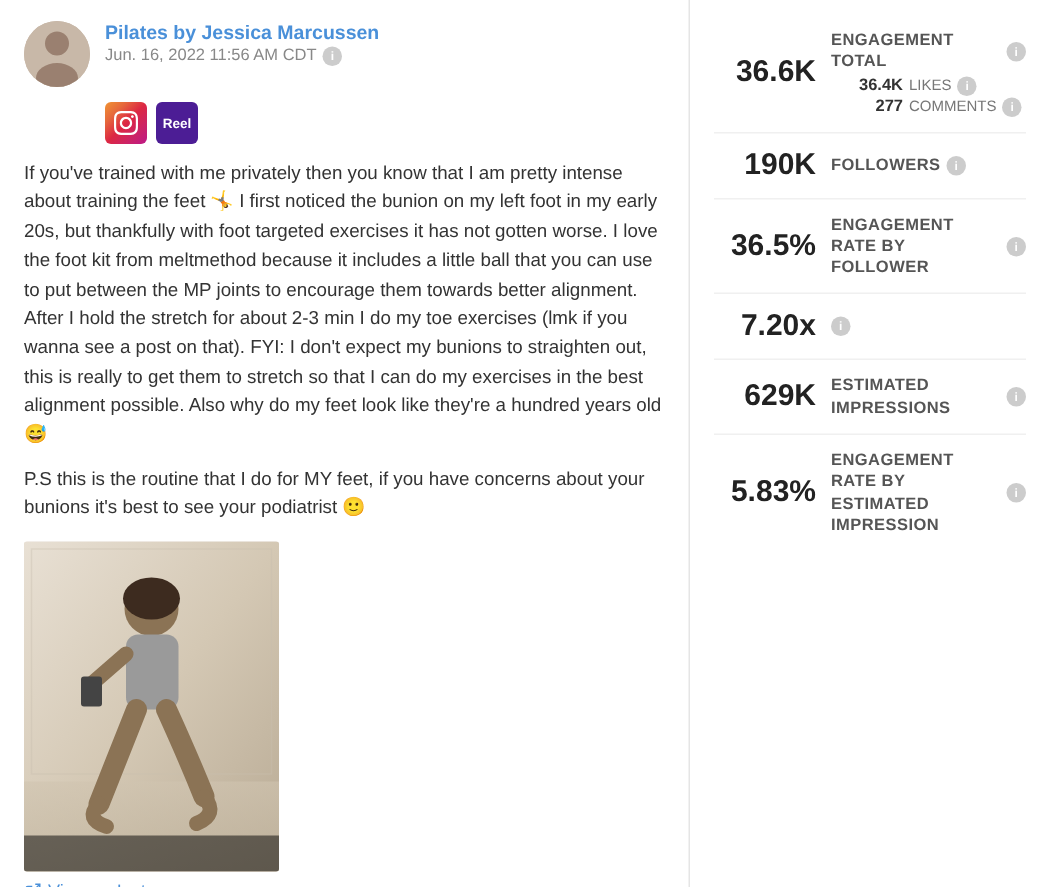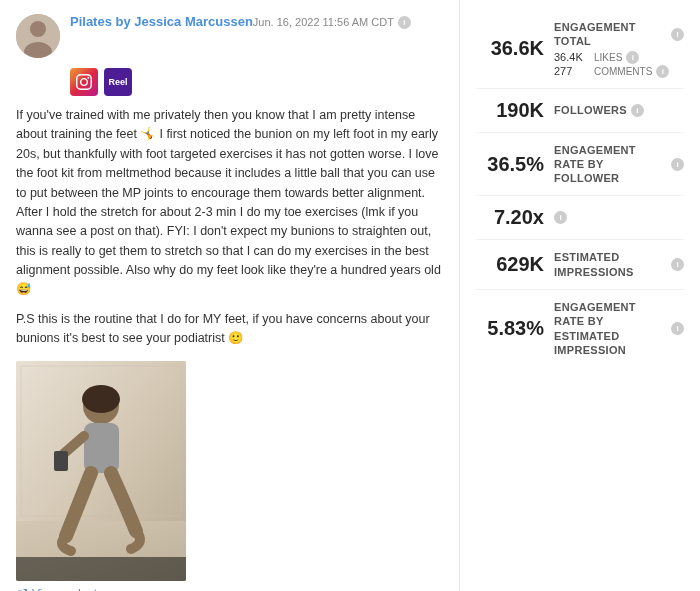--- a/index.html
+++ b/index.html
@@ -40,21 +40,21 @@
       justify-content: center;
     }
 
     .avatar svg {
       width: 44px;
       height: 44px;
     }
 
     .profile-info {
       display: flex;
-      align-items: center;
+      flex-direction: column;
     }
 
     .profile-name {
       color: #4a90d9;
       font-weight: 600;
       font-size: 13px;
       line-height: 1.3;
     }
 
     .profile-date {
@@ -186,24 +186,25 @@
 
     .sub-metric-row {
       display: flex;
       align-items: center;
       gap: 4px;
       font-size: 11px;
       color: #555;
     }
 
     .sub-metric-value {
-      font-weight: 400;
+      font-weight: 700;
       color: #333;
       min-width: 36px;
-      text-align: left;
+      text-align: right;
+      margin-left: 12px;
     }
 
     .sub-metric-label {
       color: #777;
       text-transform: uppercase;
       font-size: 10px;
     }
 
     .info-circle {
       display: inline-flex;

